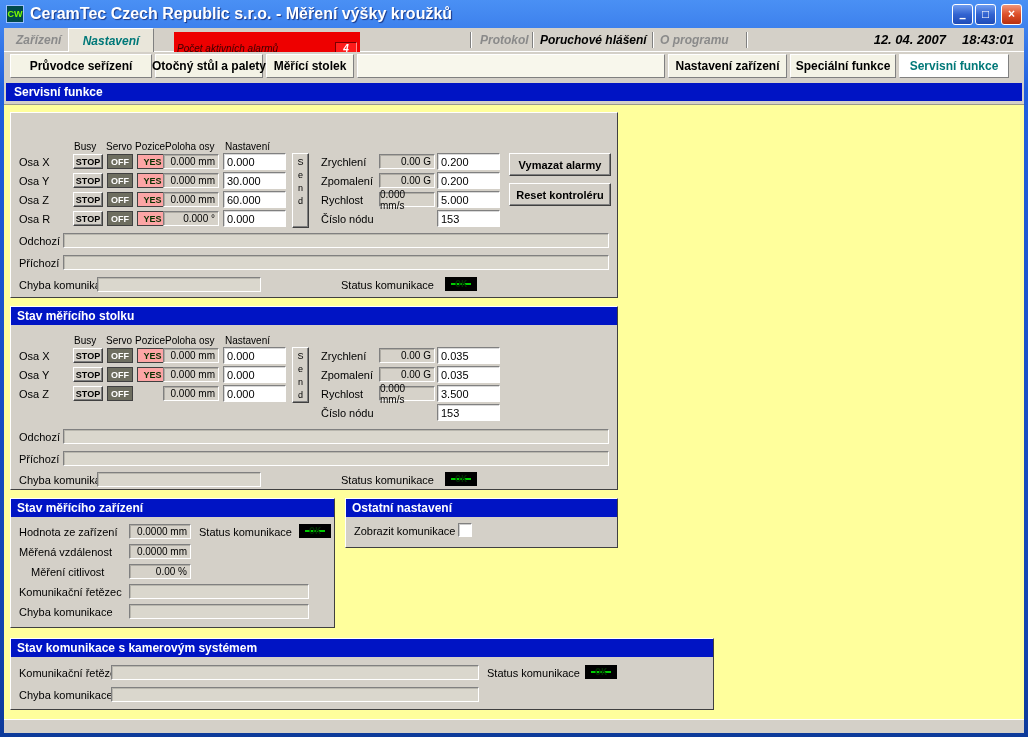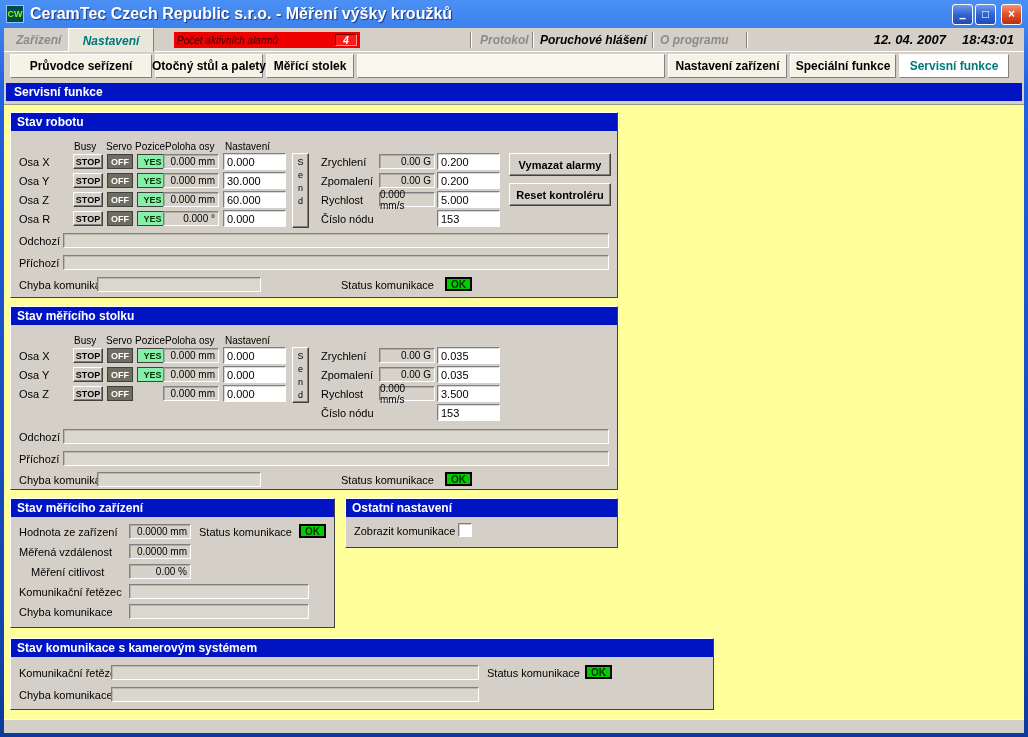--- a/index.html
+++ b/index.html
@@ -27,21 +27,21 @@
 
   
   .menubar { height:24px; position:relative; background:#D4D0C8; border-bottom:1px solid #fff; flex:0 0 auto;font-style:italic; }
   .mitem { position:absolute; top:5px; font-size:12px; font-weight:bold; color:#000; white-space:nowrap; }
   .mitem.disabled { color:#8a8a8a; }
   .ntab { position:absolute; left:64px; top:0; width:86px; height:24px; background:#E9E6DA;
           border:1px solid #808080; border-top-color:#fff; border-left-color:#fff; border-bottom:none;
           color:#007878; font-size:12px; font-weight:bold; display:flex; align-items:center; justify-content:center; }
   .msep { position:absolute; top:4px; height:16px; width:2px; border-left:1px solid #808080; border-right:1px solid #fff; }
   .alarmstrip { position:absolute; left:170px; top:4px; width:186px; height:16px; background:#ee0000;
-                display:flex; align-items:center; padding:0 3px; }
+                display:flex; align-items:center; padding:16px 3px; }
   .alarmstrip .altext { color:#3c0000; font-size:10px; white-space:nowrap; }
   .alarmcount { margin-left:auto; width:22px; height:12px; background:#ff1a1a; color:#fff; font-size:10px; font-weight:bold;
                 display:flex; align-items:center; justify-content:center;
                 border:1px solid; border-color:#7a0000 #ff9090 #ff9090 #7a0000; }
   .datetime { position:absolute; right:10px; top:4px; font-size:13px; font-weight:bold; color:#000; }
   .datetime .time { margin-left:16px; }
 
   
   .tabbar { height:28px; position:relative; background:#D4D0C8; flex:0 0 auto; }
   .tab { position:absolute; top:2px; height:24px; background:#F4F3E6; border:1px solid #808080;
@@ -66,36 +66,36 @@
   .ptitle { height:18px; background:#0014C4; color:#fff; font-size:12px; font-weight:bold;
             display:flex; align-items:center; padding-left:6px; }
   .lbl { font-size:11px; color:#000; white-space:nowrap; }
   .hdr { font-size:10px; color:#000; white-space:nowrap; }
 
   .state { height:15px; display:flex; align-items:center; justify-content:center;
            font-size:9px; font-weight:bold; }
   .stop { width:30px; background:#D4D0C8; color:#000; border:1px solid #404040;
           border-top-color:#fff; border-left-color:#fff; box-shadow:inset -1px -1px 0 #808080; }
   .off  { width:26px; background:#6e6e60; color:#fff; border:1px solid #404040; }
-  .yes  { width:31px; background:#86efac; color:#083000; border:1px solid #404040; }
+  .yes  { width:31px; background:#fca5a5; color:#083000; border:1px solid #404040; }
 
   .ro { background:#D6D2C9; border:1px solid; border-color:#808080 #fff #fff #808080;
         height:15px; font-size:10px; display:flex; align-items:center; justify-content:flex-end;
         padding-right:3px; box-shadow:inset 1px 1px 0 rgba(0,0,0,.18); }
   .tin { background:#fff; border:1px solid; border-color:#808080 #fff #fff #808080; height:17px;
          font-size:11px; padding:0 3px; box-shadow:inset 1px 1px 0 rgba(0,0,0,.15); }
   .longfield { background:#DAD7CD; border:1px solid; border-color:#808080 #fff #fff #808080;
                height:15px; box-shadow:inset 1px 1px 0 rgba(0,0,0,.15); }
   .btn { background:#D4D0C8; border:1px solid #404040; border-top-color:#fff; border-left-color:#fff;
          box-shadow:inset -1px -1px 0 #808080; font-size:11px; font-weight:bold; color:#000;
          display:flex; align-items:center; justify-content:center; cursor:default; }
   .sendbtn { writing-mode:vertical-lr; text-orientation:upright; font-size:9px; font-weight:normal;
              letter-spacing:3px; padding-top:3px; justify-content:flex-start; }
   .ok { background:#00cc00; color:#003000; font-size:10px; font-weight:bold; height:14px;
-        display:flex; align-items:center; padding:0 4px; border:2px solid #000000; }
+        display:flex; align-items:center; padding:0 4px; border:6px solid #000000;font-family:Liberation Mono, monospace; }
   .checkbox { width:14px; height:14px; background:#fff; border:1px solid; border-color:#808080 #fff #fff #808080;
               box-shadow:inset 1px 1px 0 rgba(0,0,0,.2); }
 </style>
 </head>
 <body>
 
 <div class="window">
 
   <div class="titlebar">
     <div class="appicon">CW</div>
@@ -144,21 +144,20 @@
       <div class="tab active" style="left:895px;width:110px">Servisní funkce</div>
     </div>
 
     <div class="bluewrap">
       <div class="bluebar">Servisní funkce</div>
     </div>
 
     <div class="content">
 
       <div class="panel" style="left:6px;top:7px;width:608px;height:186px">
-        <div class="ptitle">Stav robotu</div>
 
         <div class="abs hdr" style="left:63px;top:28px">Busy</div>
         <div class="abs hdr" style="left:95px;top:28px">Servo</div>
         <div class="abs hdr" style="left:124px;top:28px">Pozice</div>
         <div class="abs hdr" style="left:154px;top:28px">Poloha osy</div>
         <div class="abs hdr" style="left:214px;top:28px">Nastavení</div>
 
         <div class="abs lbl" style="left:8px;top:43px">Osa X</div>
         <div class="abs state stop" style="left:62px;top:41px">STOP</div>
         <div class="abs state off" style="left:96px;top:41px">OFF</div>

